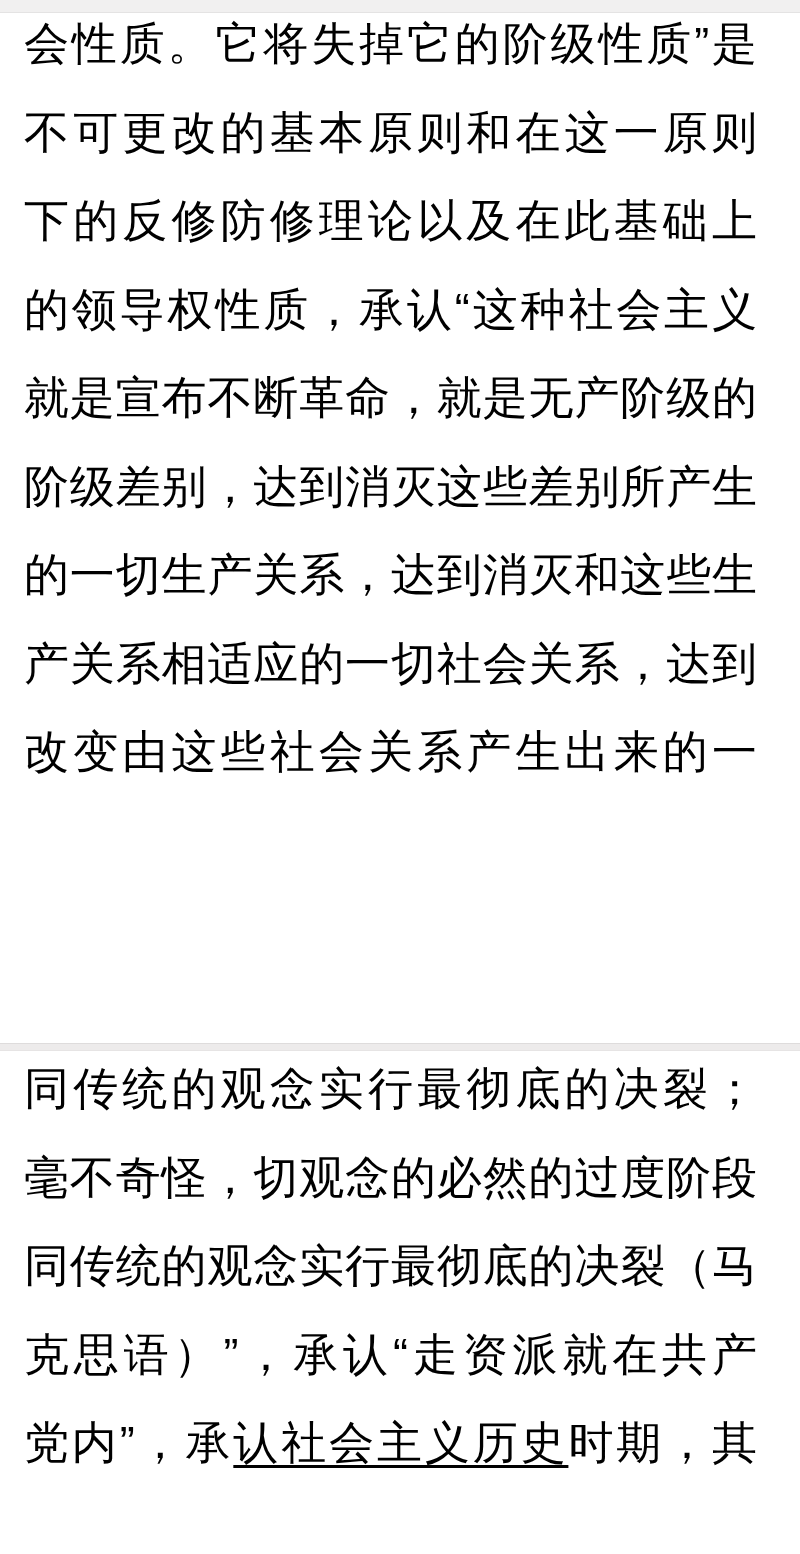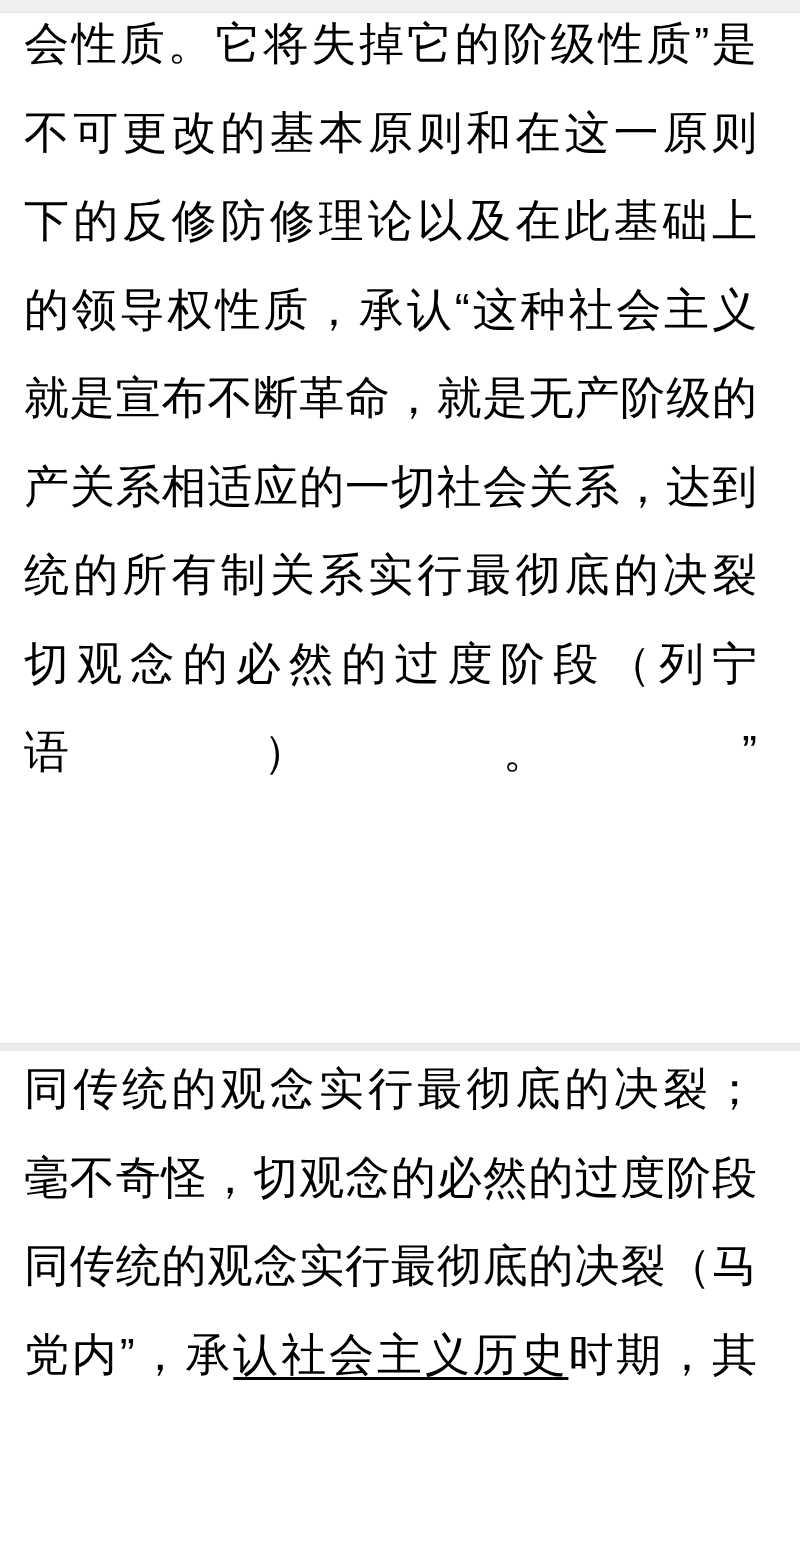--- a/index.html
+++ b/index.html
@@ -63,27 +63,29 @@
 <div class="screen">
 
   <div class="topbar"></div>
 
   <div class="para para1">
     <div class="tline">会性质。它将失掉它的阶级性质”是</div>
     <div class="tline">不可更改的基本原则和在这一原则</div>
     <div class="tline">下的反修防修理论以及在此基础上</div>
     <div class="tline">的领导权性质，承认“这种社会主义</div>
     <div class="tline">就是宣布不断革命，就是无产阶级的</div>
+    <div class="tline">阶级差别，达到消灭这些差别所产生</div>
+    <div class="tline">的一切生产关系，达到消灭和这些生</div>
     <div class="tline">产关系相适应的一切社会关系，达到</div>
-    <div class="tline">统的所有制关系实行最彻底的决裂</div>
-    <div class="tline">切观念的必然的过度阶段（列宁语）。”</div>
+    <div class="tline">改变由这些社会关系产生出来的一</div>
   </div>
 
   <div class="divider"></div>
 
   <div class="para para2">
     <div class="tline">同传统的观念实行最彻底的决裂；</div>
     <div class="tline">毫不奇怪，切观念的必然的过度阶段</div>
     <div class="tline">同传统的观念实行最彻底的决裂（马</div>
+    <div class="tline">克思语）”，承认“走资派就在共产</div>
     <div class="tline"><span>党内”，承</span><span class="ul">认社会主义历史</span><span>时期，其</span></div>
   </div>
 
 </div>
 
 </body></html>

